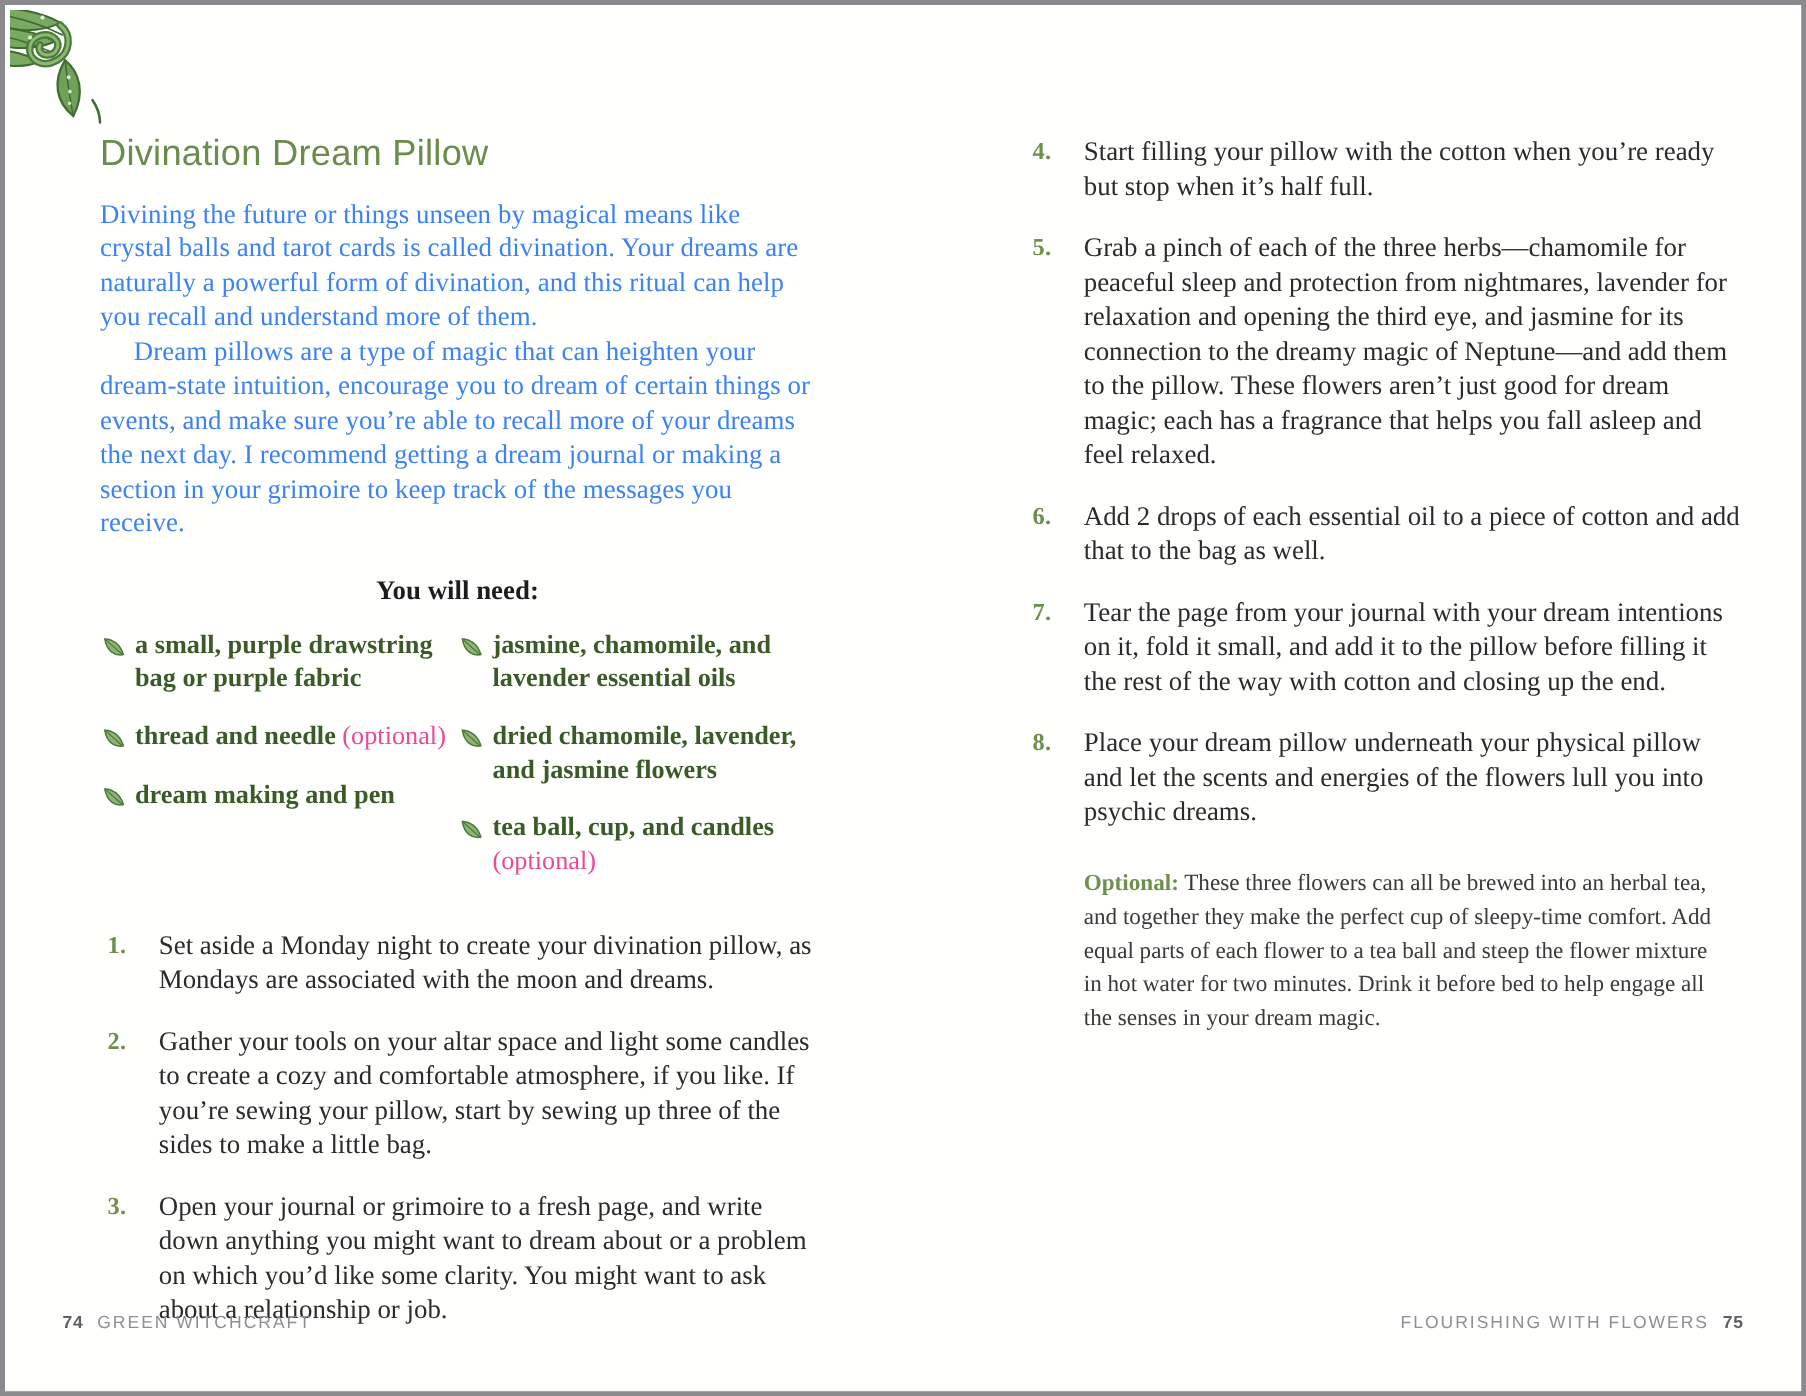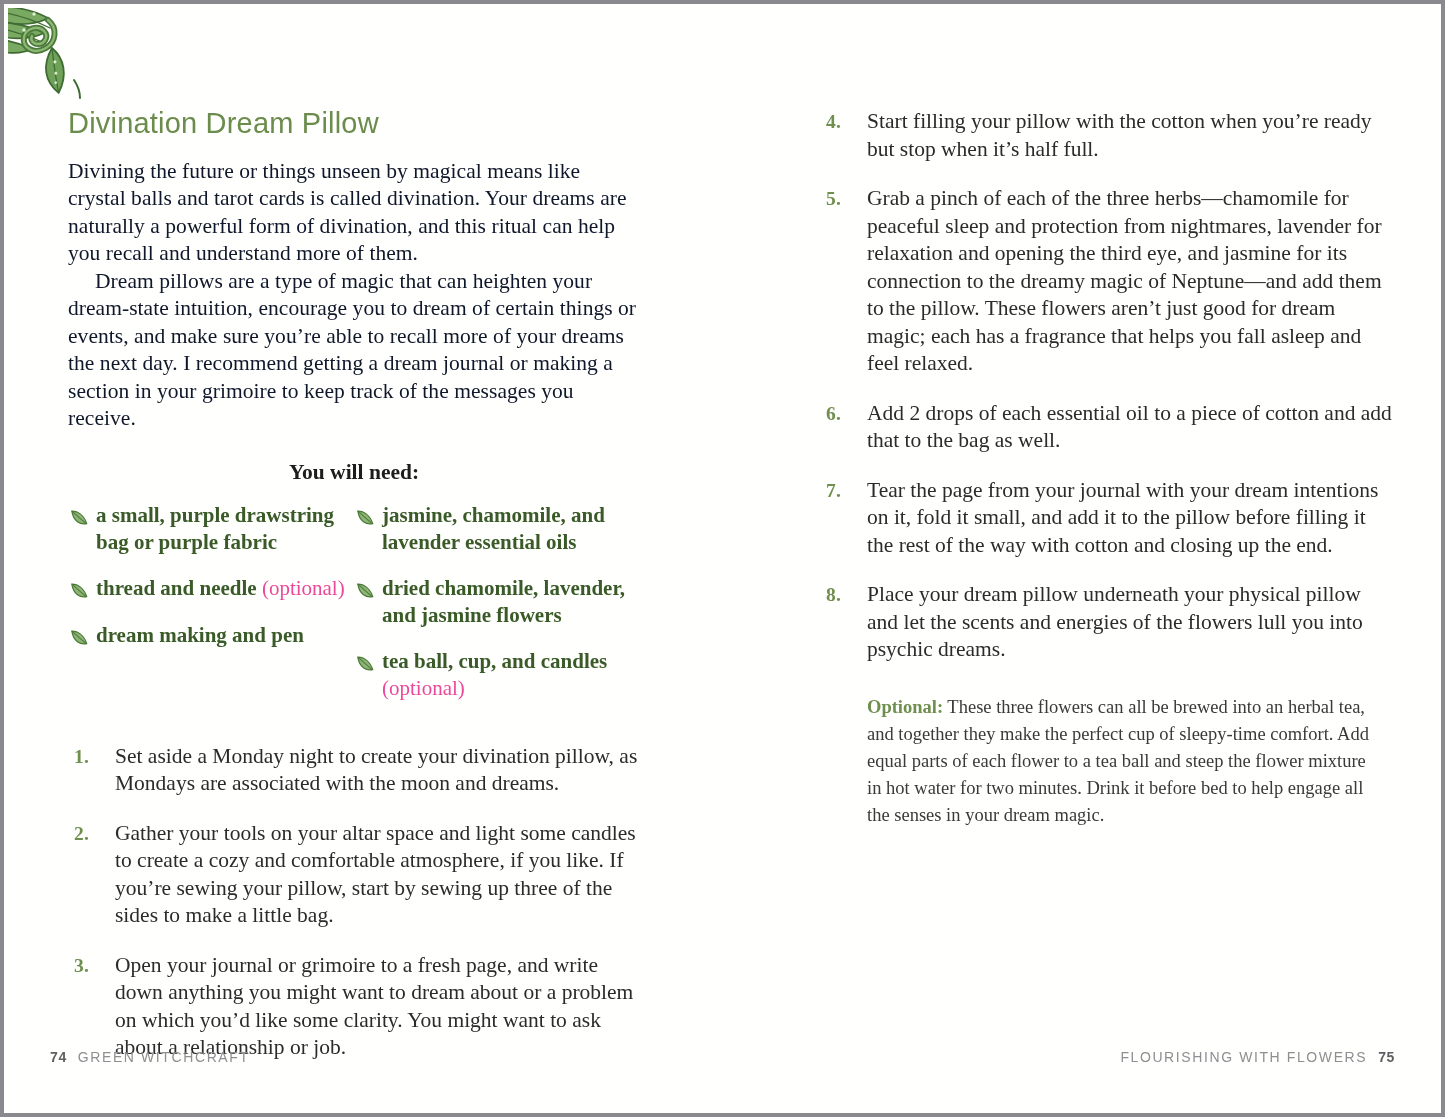--- a/index.html
+++ b/index.html
@@ -24,38 +24,38 @@
     pointer-events:none;
   }
 
   
   .spread{
     position:absolute; left:0; top:0; right:0; bottom:0;
   }
   .col{
     position:absolute; top:100px; width:572px;
   }
-  .col-left{ left:60px; }
+  .col-left{ left:72px; }
   .col-right{ left:812px; }
 
   h1.chapter-title{
     margin:0 0 18px 0;
     font-family:"Liberation Sans",sans-serif;
     font-weight:400;
     font-size:29px;
     letter-spacing:0.2px;
     color:#6b8c4c;
     line-height:1.1;
   }
 
   p.body{
     margin:0;
     font-size:21.5px;
     line-height:27.5px;
-    color:#0f172a;
+    color:#3b82f6;
     text-align:left;
     letter-spacing:.05px;
   }
   p.body.indent{ text-indent:27px; }
 
   .needs-head{
     margin:26px 0 6px 0;
     font-size:21.5px;
     line-height:27px;
     font-weight:bold;

